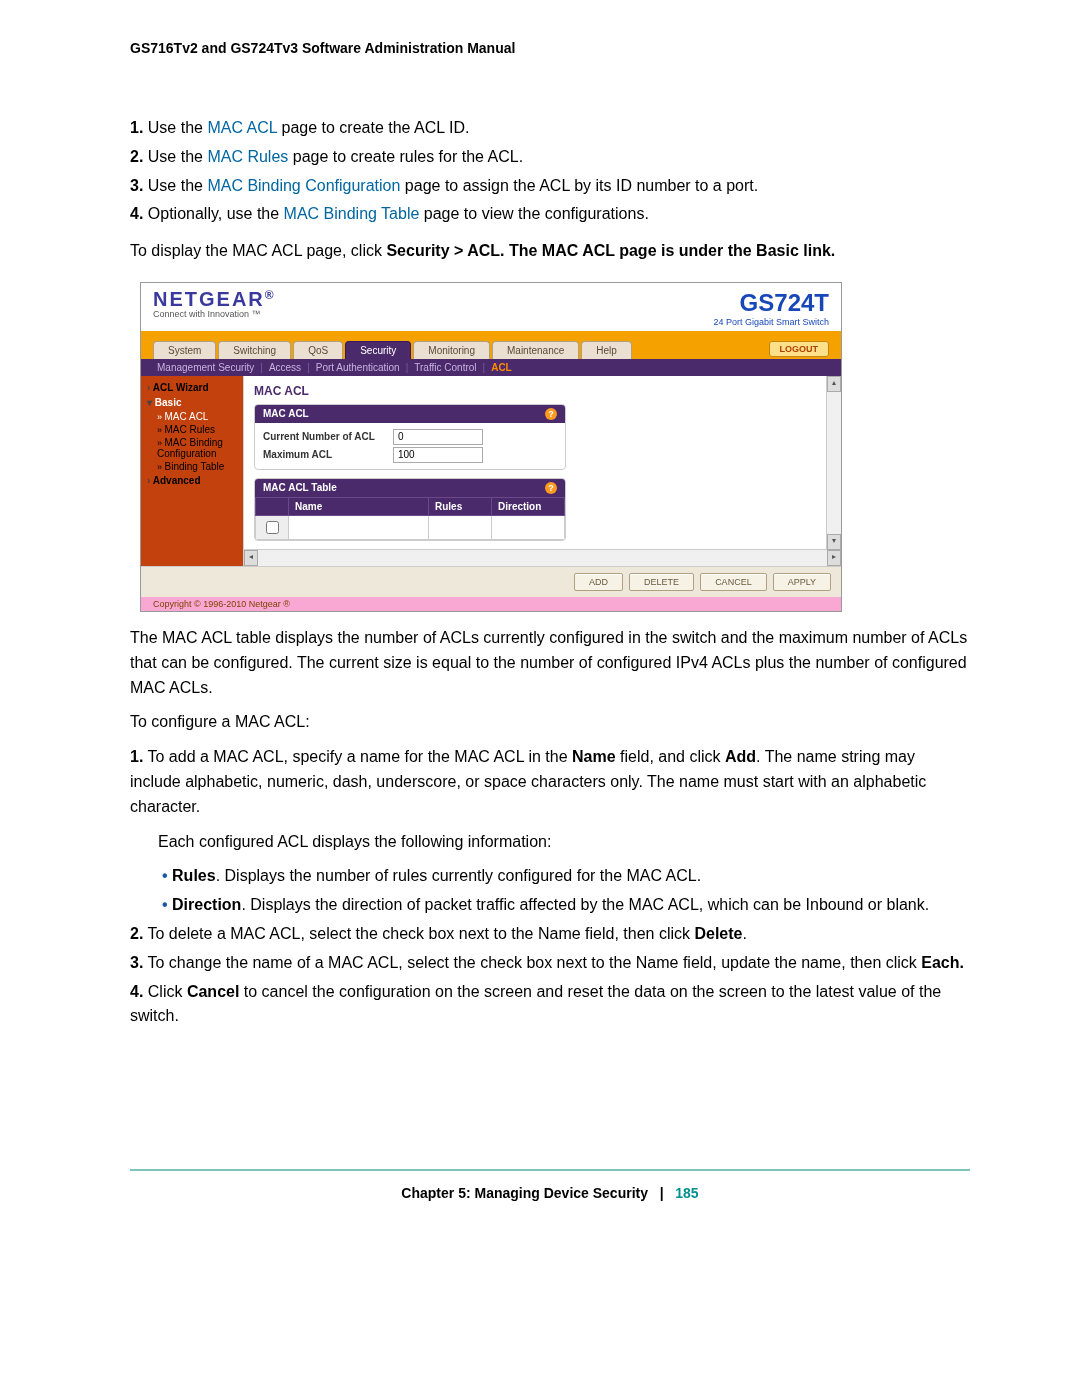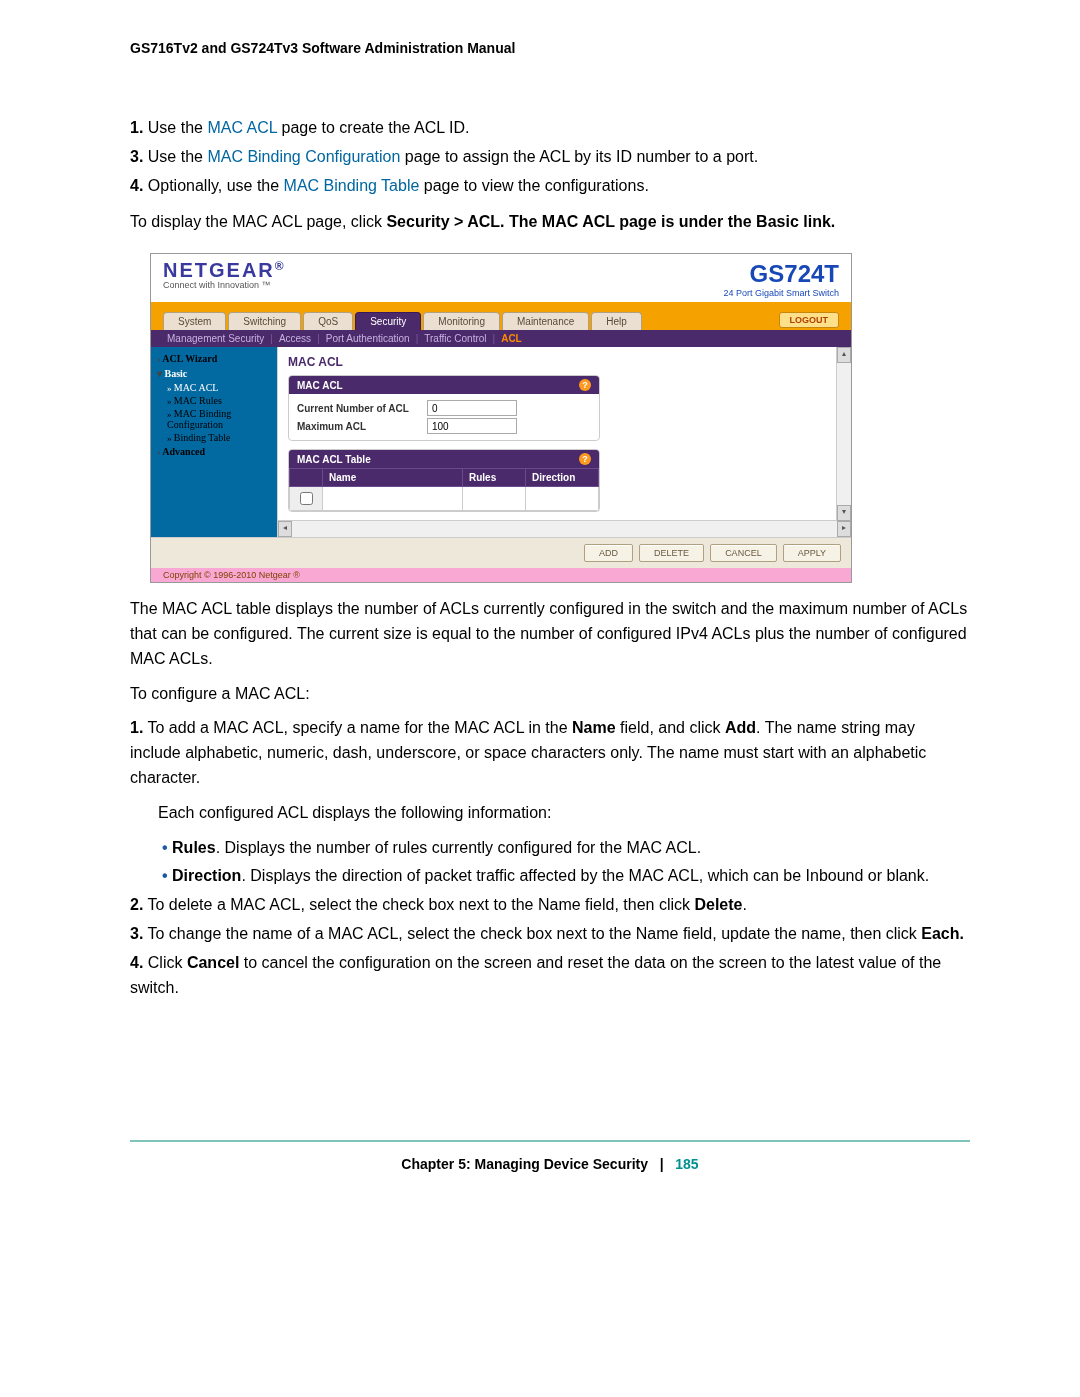--- a/index.html
+++ b/index.html
@@ -28,21 +28,21 @@
     line-height: 1.55;
     margin-bottom: 4px;
   }
   .num-list > li .n { font-weight: bold; }
   .link { color: #0066a0; }
   .para { font-size: 16px; line-height: 1.55; margin: 12px 0; }
   .bold { font-weight: bold; }
 
   
   .shot-wrap {
-    margin: 18px auto 14px 20px;
+    margin: 18px auto 14px 10px;
     border: 1px solid #999;
     width: 700px;
   }
   .shot {
     background: #f5a100;
     font-family: Arial, sans-serif;
     font-size: 11px;
   }
   .shot-header {
     background: #fff;
@@ -114,26 +114,25 @@
     display: flex;
     gap: 6px;
     align-items: center;
   }
   .subtabs span.sep { color: #7a5a9a; }
   .subtabs .sub.active { color: #ff8a00; font-weight: bold; }
   .subtabs .sub { cursor: pointer; }
 
   .body-row { display: flex; min-height: 150px; background: #fff; }
   .sidebar {
-    width: 126px;
-    background: #0369a1;
+    width: 102px;
+    background: #c2410c;
     padding: 4px 2px 4px 6px;
     font-size: 10px;
     box-sizing: border-box;
-    font-family: Liberation Serif, serif;
   }
   .sidebar .grp { font-weight: bold; color: #000; padding: 2px 0; cursor: pointer; }
   .sidebar .grp::before { content: "› "; color: #444; }
   .sidebar .open { color: #fff; font-weight: bold; }
   .sidebar .open::before { content: "▾ "; }
   .sidebar .item { padding: 1px 0 1px 10px; color: #000; cursor: pointer; }
   .sidebar .item.sel { color: #fff; }
   .sidebar .item::before { content: "» "; font-size: 9px; }
 
   .content {
@@ -261,20 +260,21 @@
   .page-foot .pn { color: #009090; }
 </style>
 </head>
 <body>
 
 <div class="page">
   <div class="doc-header">GS716Tv2 and GS724Tv3 Software Administration Manual</div>
 
   <ol class="num-list">
     <li><span class="n">1.</span> <span>Use the </span><span class="link">MAC ACL</span><span> page to create the ACL ID.</span></li>
+    <li><span class="n">2.</span> <span>Use the </span><span class="link">MAC Rules</span><span> page to create rules for the ACL.</span></li>
     <li><span class="n">3.</span> <span>Use the </span><span class="link">MAC Binding Configuration</span><span> page to assign the ACL by its ID number to a port.</span></li>
     <li><span class="n">4.</span> <span>Optionally, use the </span><span class="link">MAC Binding Table</span><span> page to view the configurations.</span></li>
   </ol>
 
   <p class="para">
     <span>To display the MAC ACL page, click </span><span class="bold">Security &gt; ACL. The MAC ACL page is under the Basic link.</span>
   </p>
 
   <div class="shot-wrap">
     <div class="shot">

